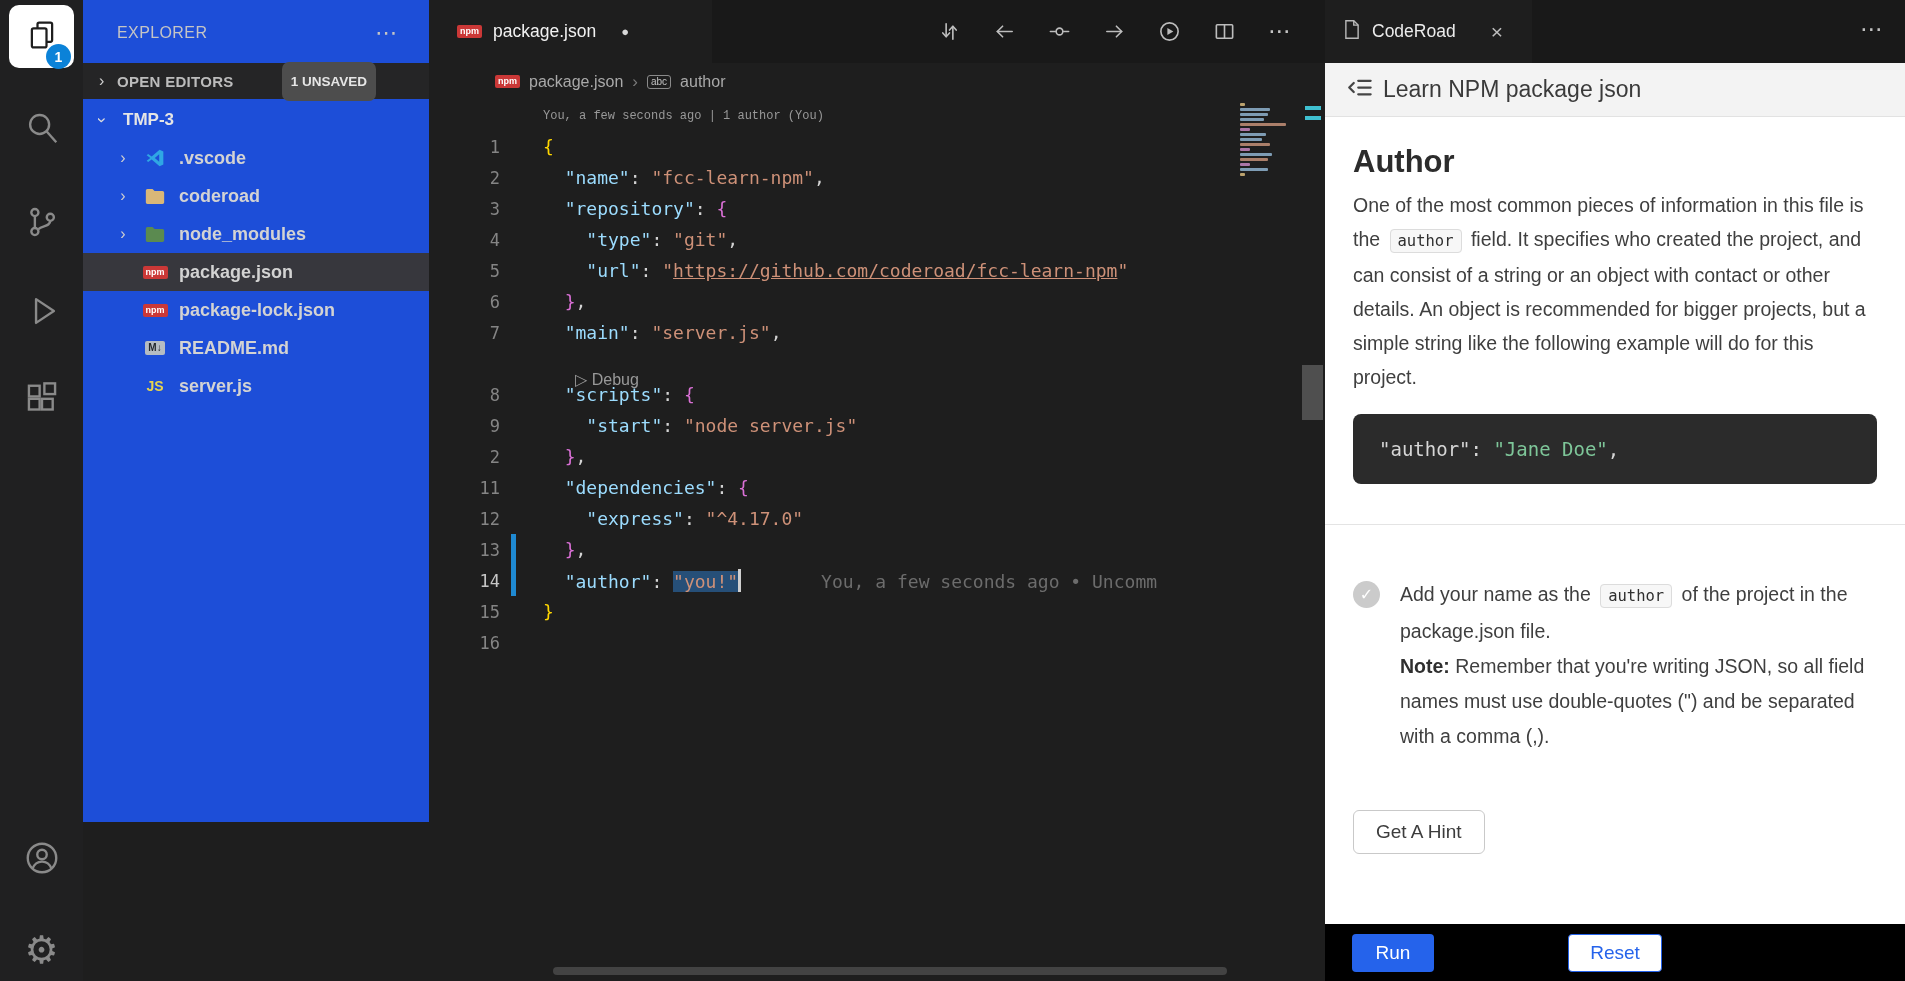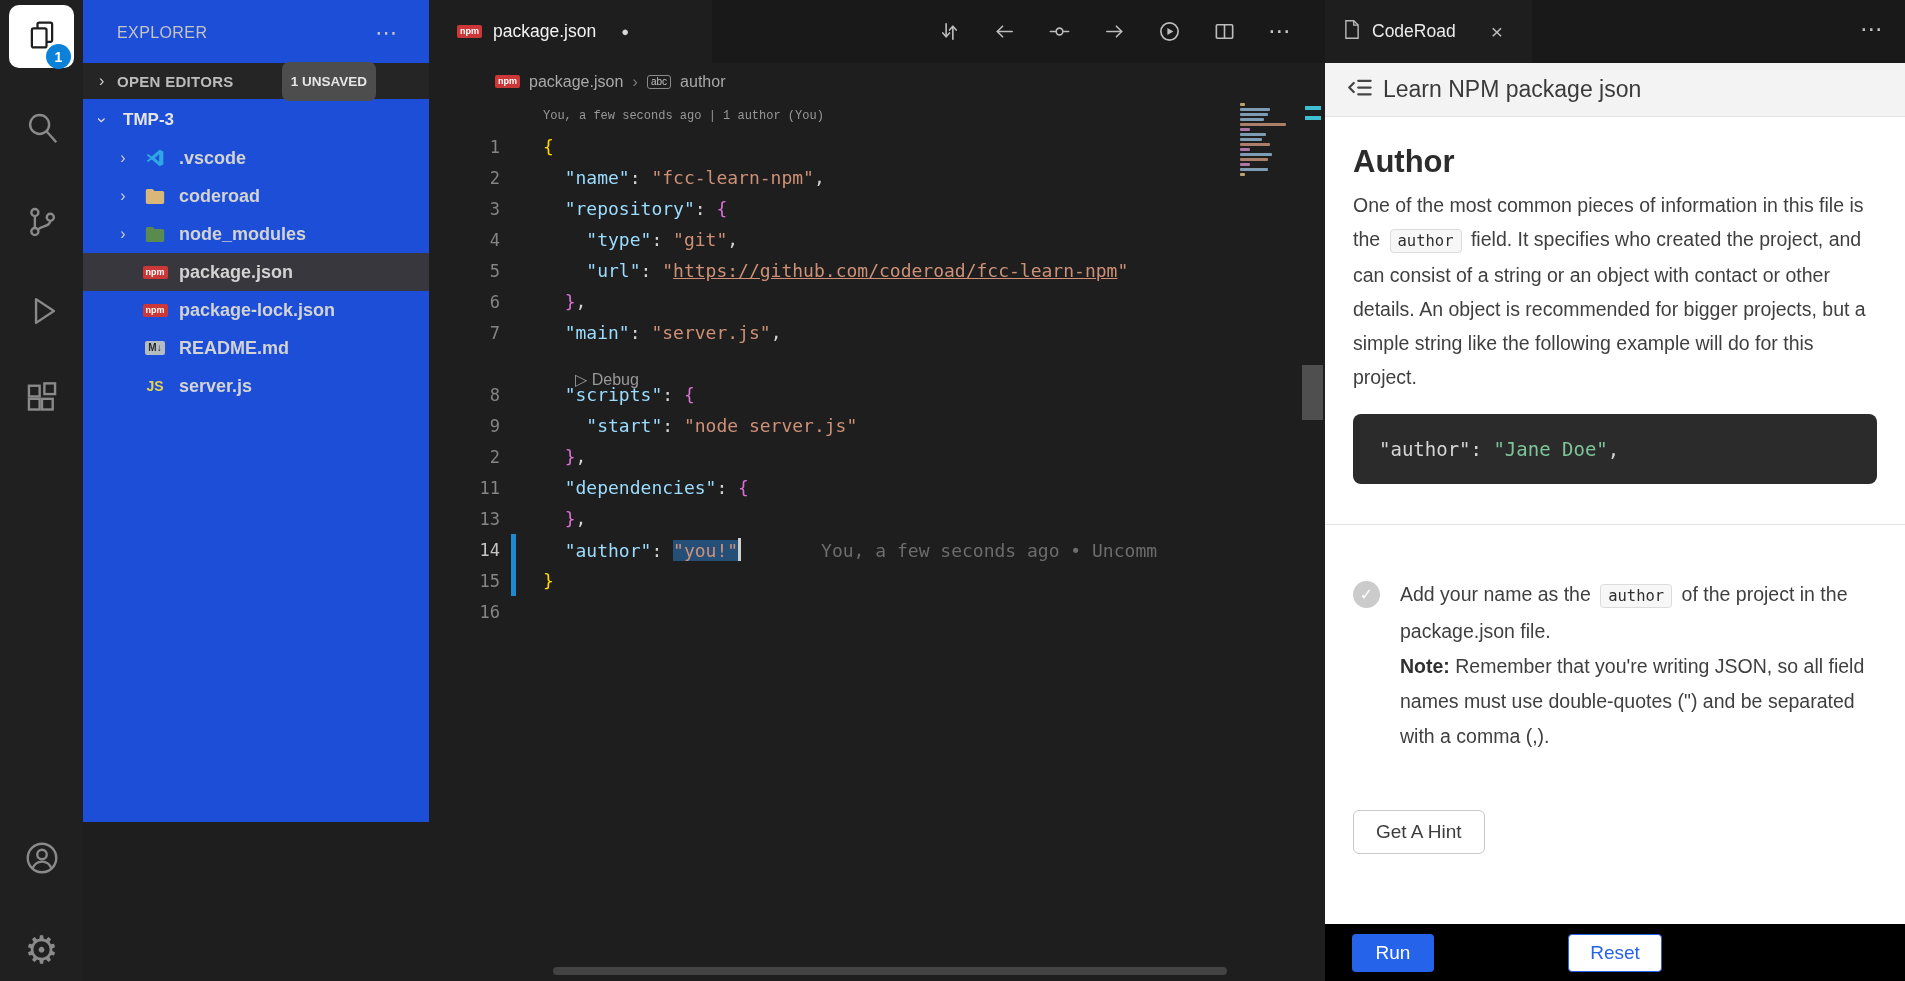--- a/index.html
+++ b/index.html
@@ -349,20 +349,24 @@
         </div>
         <div class="crow">
           <div class="gut">2</div>
           <div class="cbody"><span class="tk-p">  </span><span class="tk-b2">}</span><span class="tk-p">,</span></div>
         </div>
         <div class="crow">
           <div class="gut">11</div>
           <div class="cbody"><span class="tk-p">  </span><span class="tk-k">"dependencies"</span><span class="tk-p">: </span><span class="tk-b2">{</span></div>
         </div>
         <div class="crow">
+          <div class="gut">12</div>
+          <div class="cbody"><span class="tk-p">    </span><span class="tk-k">"express"</span><span class="tk-p">: </span><span class="tk-s">"^4.17.0"</span></div>
+        </div>
+        <div class="crow">
           <div class="gut">13</div>
           <div class="cbody"><span class="tk-p">  </span><span class="tk-b2">}</span><span class="tk-p">,</span></div>
         </div>
         <div class="crow">
           <div class="gut cur">14</div>
           <div class="cbody"><span class="tk-p">  </span><span class="tk-k">"author"</span><span class="tk-p">: </span><span class="tk-s selbg">"you!"</span><span class="cursor"></span><span class="tk-ghost">You, a few seconds ago • Uncomm</span></div>
         </div>
         <div class="crow">
           <div class="gut">15</div>
           <div class="cbody"><span class="tk-b1">}</span></div>

